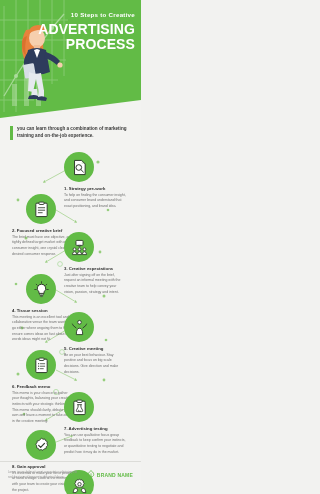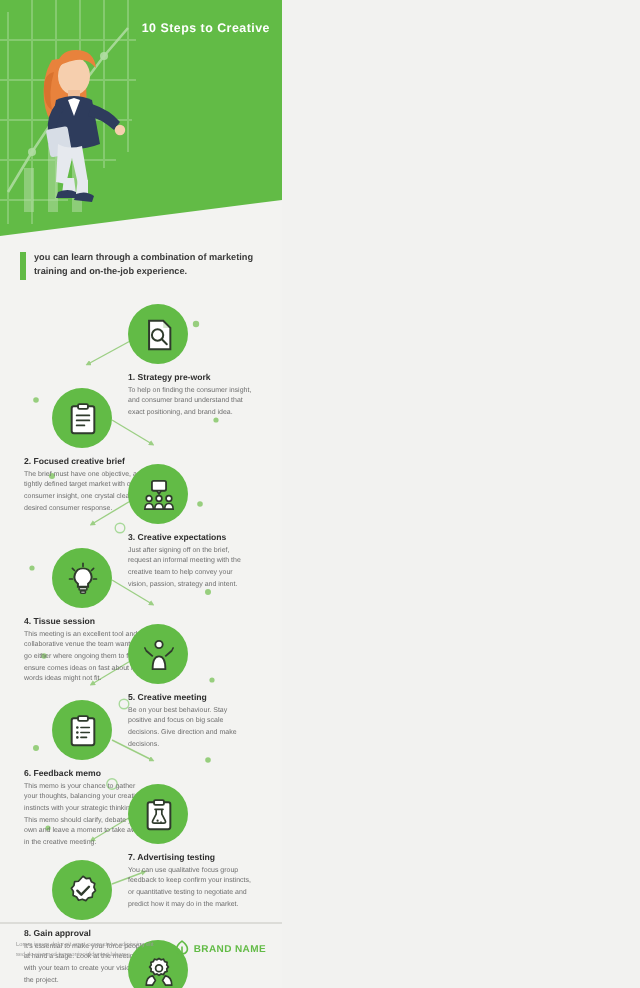--- a/index.html
+++ b/index.html
@@ -123,20 +123,22 @@
       <path d="M17 54 q5 3 12 1 l3 18 l-5 1 l-3 -13 l-3 13 l-5 -1z" fill="#e6e9ee"></path>
       <path d="M20 71 l5 0 l1 8 l-7 0z" fill="#e6e9ee"></path>
       <path d="M27 71 l5 1 l0 8 l-6 -1z" fill="#e6e9ee"></path>
 
       <path d="M17 78 q5 -2 9 0 l0 3 l-10 0z" fill="#2e3c5c"></path>
       <path d="M26 79 q5 -2 9 1 l-1 3 l-9 -1z" fill="#2e3c5c"></path>
     </svg>
 
     <div class="hdr-title-wrap">
       <div class="kicker">10 Steps to Creative</div>
+      <div class="title-main">ADVERTISING</div>
+      <div class="title-sub">PROCESS</div>
     </div>
   </div>
 
   <div class="intro">
     <div class="intro-bar"></div>
     <div class="intro-text">you can learn through a combination of marketing training and on-the-job experience.</div>
   </div>
 
   <div class="steps">
 

